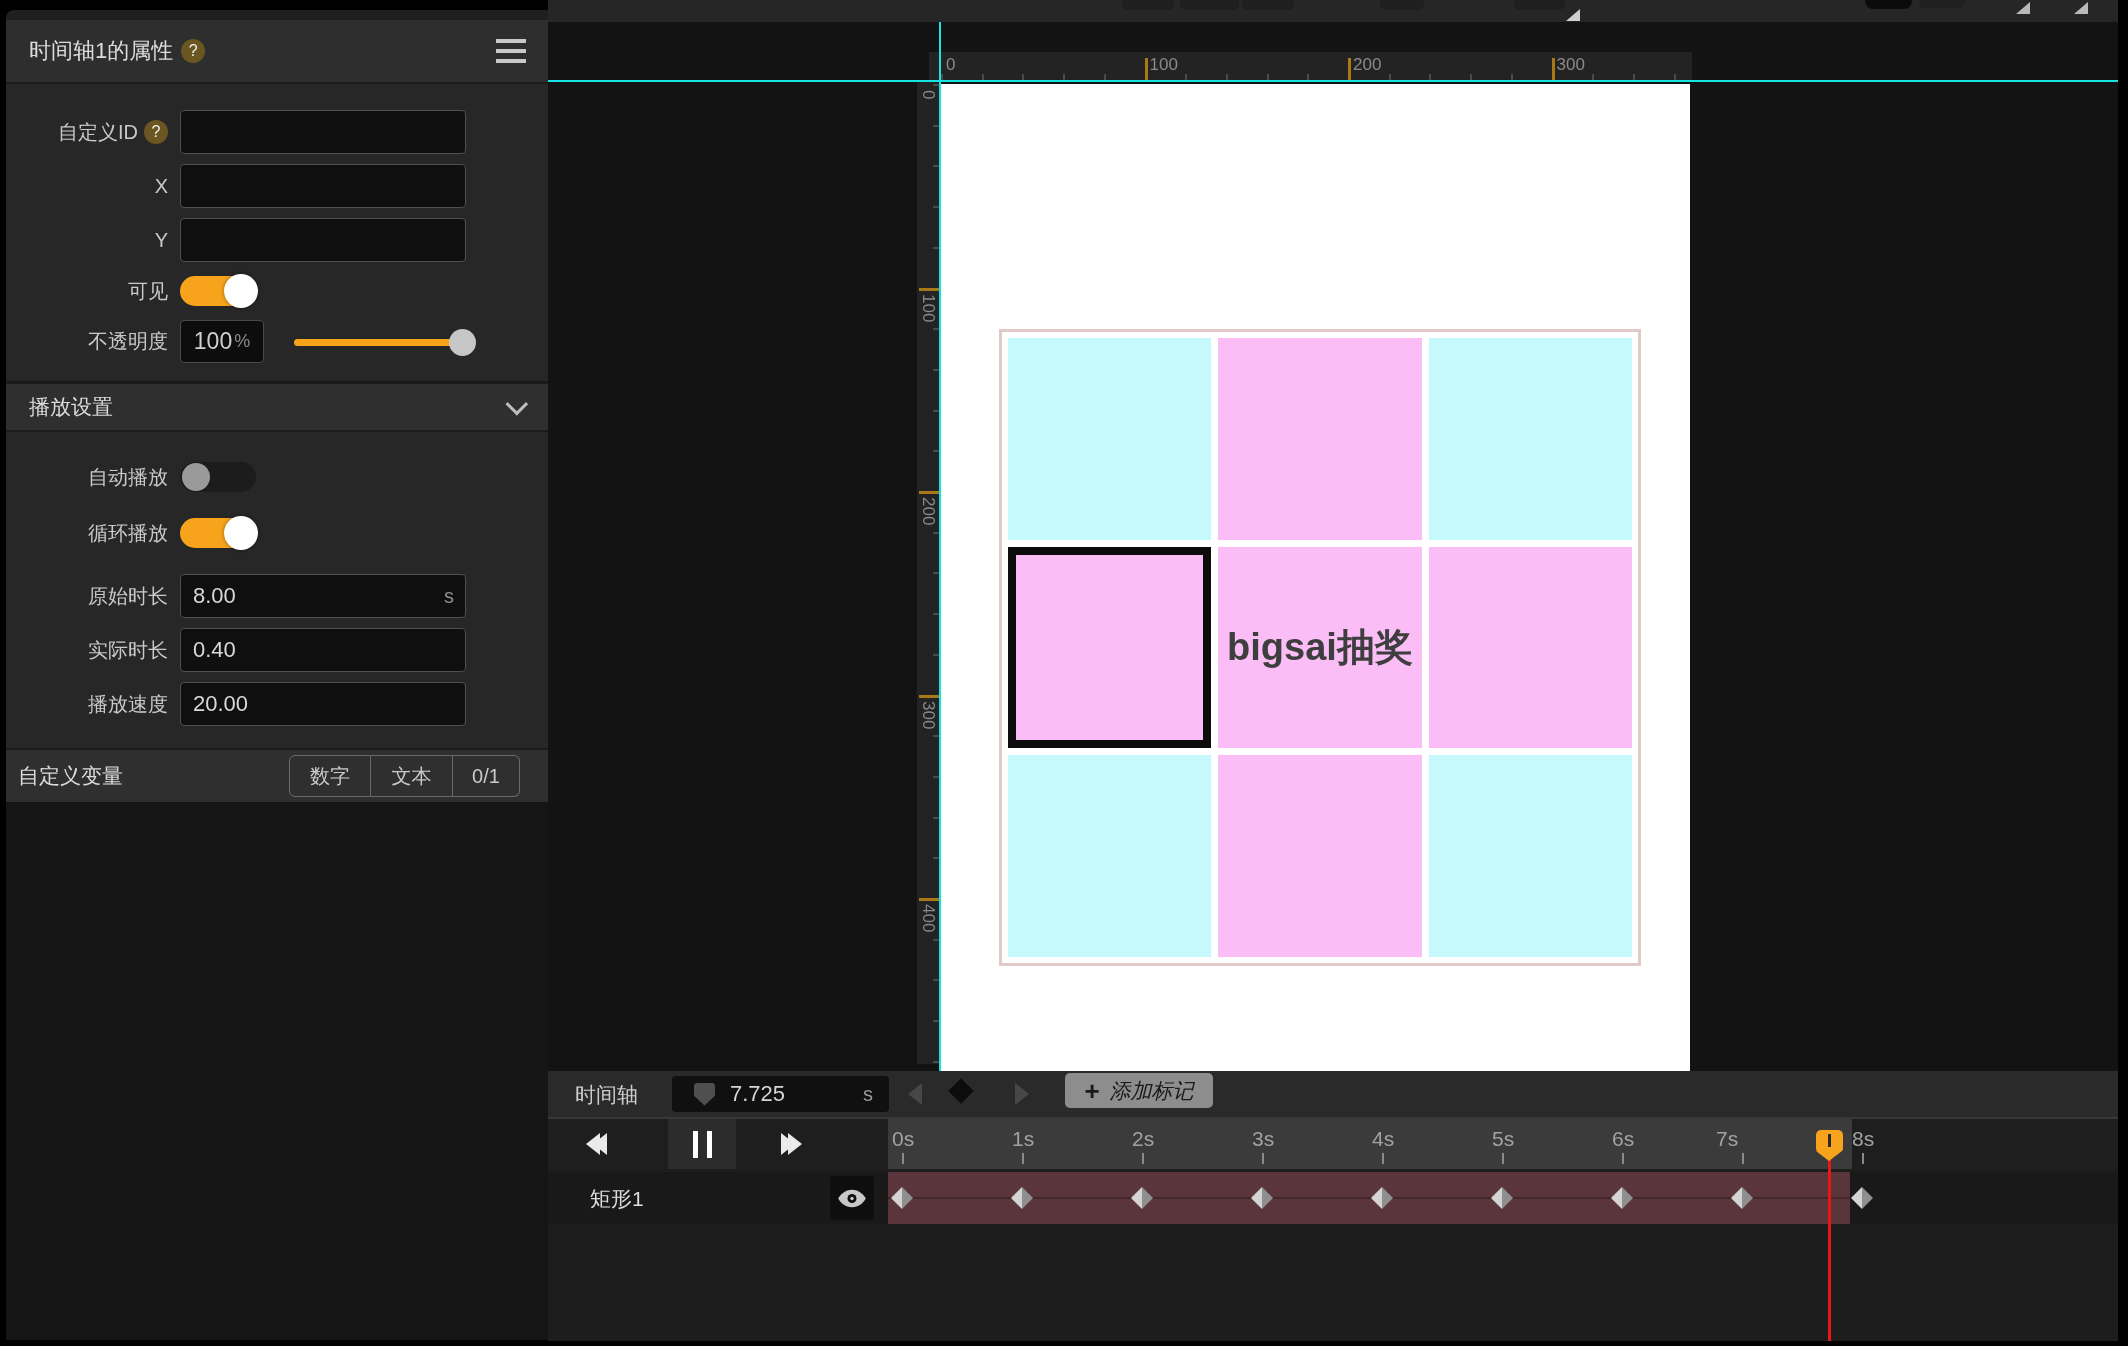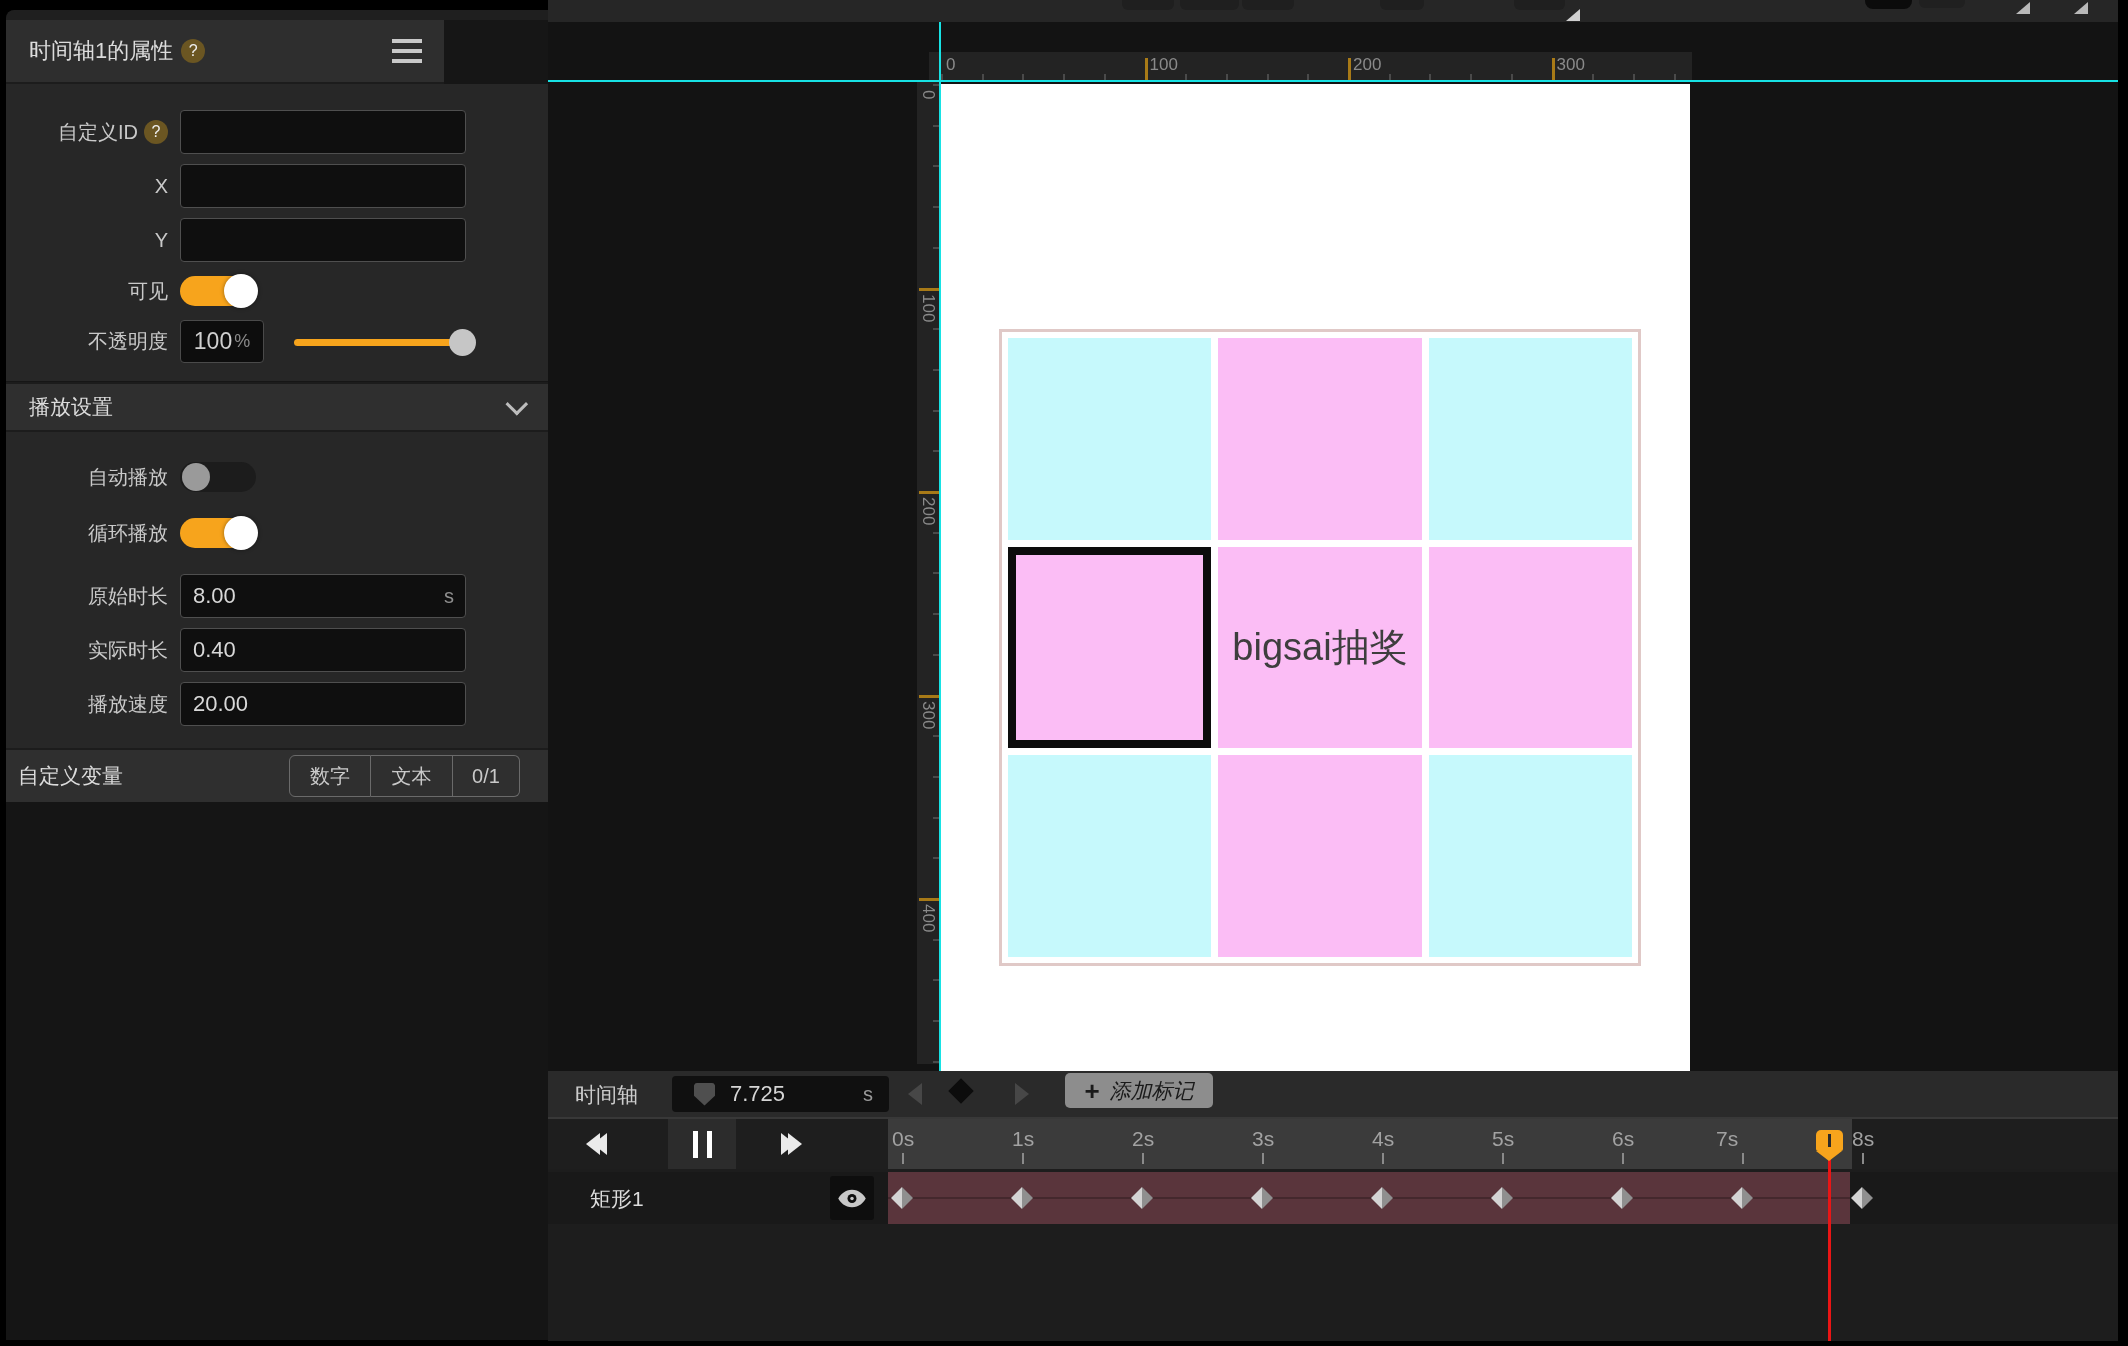--- a/index.html
+++ b/index.html
@@ -3,21 +3,21 @@
 <meta charset="utf-8">
 <style>
   html,body{margin:0;padding:0;background:#000;width:2128px;height:1346px;overflow:hidden;
     font-family:"Liberation Sans","DejaVu Sans",sans-serif;}
   .abs{position:absolute;}
   #stage{position:relative;width:2128px;height:1346px;background:#000;}
 
   
   #left-panel{left:6px;top:10px;width:542px;height:1330px;background:#161616;border-radius:8px 0 0 0;overflow:hidden;}
   #lp-topstrip{left:0;top:0;width:542px;height:10px;background:#1f1f1f;border-radius:8px 0 0 0;}
-  #lp-header{left:0;top:10px;width:438px;height:62px;background:#2e2e2e;display:flex;align-items:center;border-bottom:2px solid #1c1c1c;}
+  #lp-header{left:0;top:10px;width:542px;height:62px;background:#2e2e2e;display:flex;align-items:center;border-bottom:2px solid #1c1c1c;}
   #lp-header .title{margin-left:23px;color:#dcdcdc;font-size:22px;}
   .help-badge{display:inline-flex;align-items:center;justify-content:center;width:24px;height:24px;border-radius:50%;
     background:#6b5622;color:#efefef;font-size:16px;margin-left:8px;}
   #lp-menu{margin-left:auto;margin-right:22px;display:flex;flex-direction:column;gap:6px;cursor:pointer;}
   #lp-menu div{width:30px;height:4px;background:#c9c9c9;}
   #lp-props{left:0;top:74px;width:542px;background:#272727;padding:26px 0 18px 0;}
   .prop-row{display:flex;align-items:center;margin-bottom:10px;}
   .prop-label{width:162px;text-align:center;color:#c9c9c9;font-size:20px;flex:none;display:flex;justify-content:flex-end;align-items:center;}
   .ctrl{margin-left:12px;}
   .tb-input{width:286px;height:44px;background:#0f0f0f;border:1px solid #4f4f4f;border-radius:4px;color:#d8d8d8;
@@ -67,21 +67,21 @@
   .tick-minor-v{position:absolute;right:1px;height:2px;width:7px;background:#4a4a4a;}
   .tick-major-v{position:absolute;right:0;height:3px;width:22px;background:#a87a17;}
   .rlabel-v{position:absolute;left:21px;color:#8a8a8a;font-size:17px;transform:rotate(90deg);transform-origin:left top;white-space:nowrap;}
   #artboard{left:393px;top:84px;width:749px;height:987px;background:#ffffff;}
   #guide-h{left:0;top:80px;width:1570px;height:2px;background:#17e2e4;z-index:30;}
   #guide-v{left:391px;top:22px;width:2px;height:1049px;background:#17e2e4;z-index:30;}
   #lottery-grid{left:451px;top:329px;width:642px;height:637px;background:#fff;border:3px solid #e0c9c7;box-sizing:border-box;
     display:grid;grid-template-columns:1fr 1fr 1fr;grid-template-rows:1fr 1fr 1fr;gap:7px;padding:6px;}
   .g-cell{width:100%;height:100%;box-sizing:border-box;display:flex;align-items:center;justify-content:center;}
   .g-cell.sel{border:8px solid #0c0c0c;}
-  .g-cell .g-text{font-size:38px;font-weight:normal;color:#3e3e3e;}
+  .g-cell .g-text{font-size:38px;font-weight:bold;color:#3e3e3e;}
 
   
   #timeline{left:548px;top:1071px;width:1570px;height:270px;background:#1d1d1d;overflow:hidden;}
   #tl-header{left:0;top:0;width:1889px;height:46px;background:#2a2a2a;border-bottom:2px solid #383838;}
   #tl-title{position:absolute;left:27px;top:10px;color:#cccccc;font-size:21px;}
   #tl-timefield{position:absolute;left:124px;top:5px;width:217px;height:36px;background:#101010;border-radius:4px;
     display:flex;align-items:center;cursor:text;}
   #tl-timefield .flag{width:21px;height:23px;background:#4f4f4f;margin-left:22px;
     clip-path:polygon(8% 0,92% 0,100% 10%,100% 58%,50% 100%,0 58%,0 10%);border-radius:3px;}
   #tl-timefield .tval{color:#d5d5d5;font-size:22px;margin-left:15px;}

